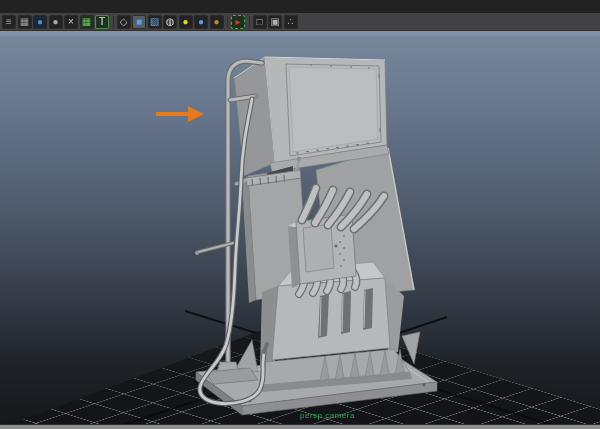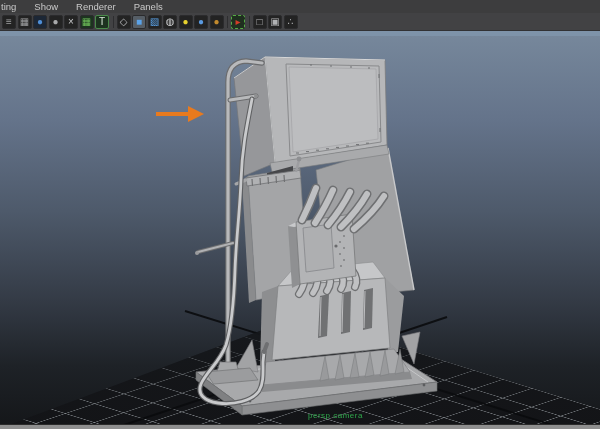--- a/index.html
+++ b/index.html
@@ -16,37 +16,31 @@
            border-bottom:1px solid #313133;display:flex;align-items:center;z-index:6;box-sizing:border-box;padding-left:2px;}
   .ticon{width:14px;height:14px;margin-right:1.5px;border-radius:2px;display:flex;align-items:center;justify-content:center;
          font-size:10px;line-height:14px;box-sizing:border-box;border:1px solid #2b2b2d;cursor:default;overflow:hidden;}
   .tsep{width:1px;height:12px;background:#2e2e30;margin:0 3px 0 2px;}
   
   #active-border{position:absolute;left:0;top:31px;width:600px;height:5px;background:#7e93a9;z-index:5;}
   #viewport{position:absolute;left:0;top:36px;width:600px;height:388px;
             background:linear-gradient(#76879b 0%,#64738a 22%,#4e5a6b 45%,#343b46 68%,#1e2227 85%,#15171a 100%);
             z-index:1;}
   #scene{position:absolute;left:0;top:0;width:600px;height:429px;z-index:2;pointer-events:none;}
-  #camera-label{position:absolute;left:308px;top:411px;font-size:8px;color:#2fa84b;z-index:3;
+  #camera-label{position:absolute;left:300px;top:411px;font-size:8px;color:#2fa84b;z-index:3;
                 letter-spacing:0.5px;white-space:nowrap;}
   
   #bottom-bar{position:absolute;left:0;top:424px;width:600px;height:5px;background:#8f8f8f;
               border-top:1px solid #2a2a2a;box-sizing:border-box;z-index:6;}
 </style>
 </head>
 <body>
 
 <div id="app">
 
-  <div id="menubar">
-      <span class="menu-item">ting</span>
-      <span class="menu-item">Show</span>
-      <span class="menu-item">Renderer</span>
-      <span class="menu-item">Panels</span>
-    </div>
 
   <div id="toolbar">
       <span class="ticon" style="background: rgb(35, 35, 35); color: rgb(159, 160, 162);">≡</span>
       <span class="ticon" style="background: rgb(35, 35, 35); color: rgb(159, 160, 162);">▦</span>
       <span class="ticon" style="background: rgb(28, 39, 54); color: rgb(79, 143, 216);">●</span>
       <span class="ticon" style="background: rgb(35, 35, 35); color: rgb(168, 169, 171);">●</span>
       <span class="ticon" style="background: rgb(35, 35, 35); color: rgb(200, 201, 203);">×</span>
       <span class="ticon" style="background: rgb(29, 51, 32); color: rgb(111, 193, 90);">▦</span>
       <span class="ticon" style="background: rgb(29, 51, 32); color: rgb(216, 232, 216); border: 1px solid rgb(74, 138, 74);">T</span>
       <div class="tsep"></div>

